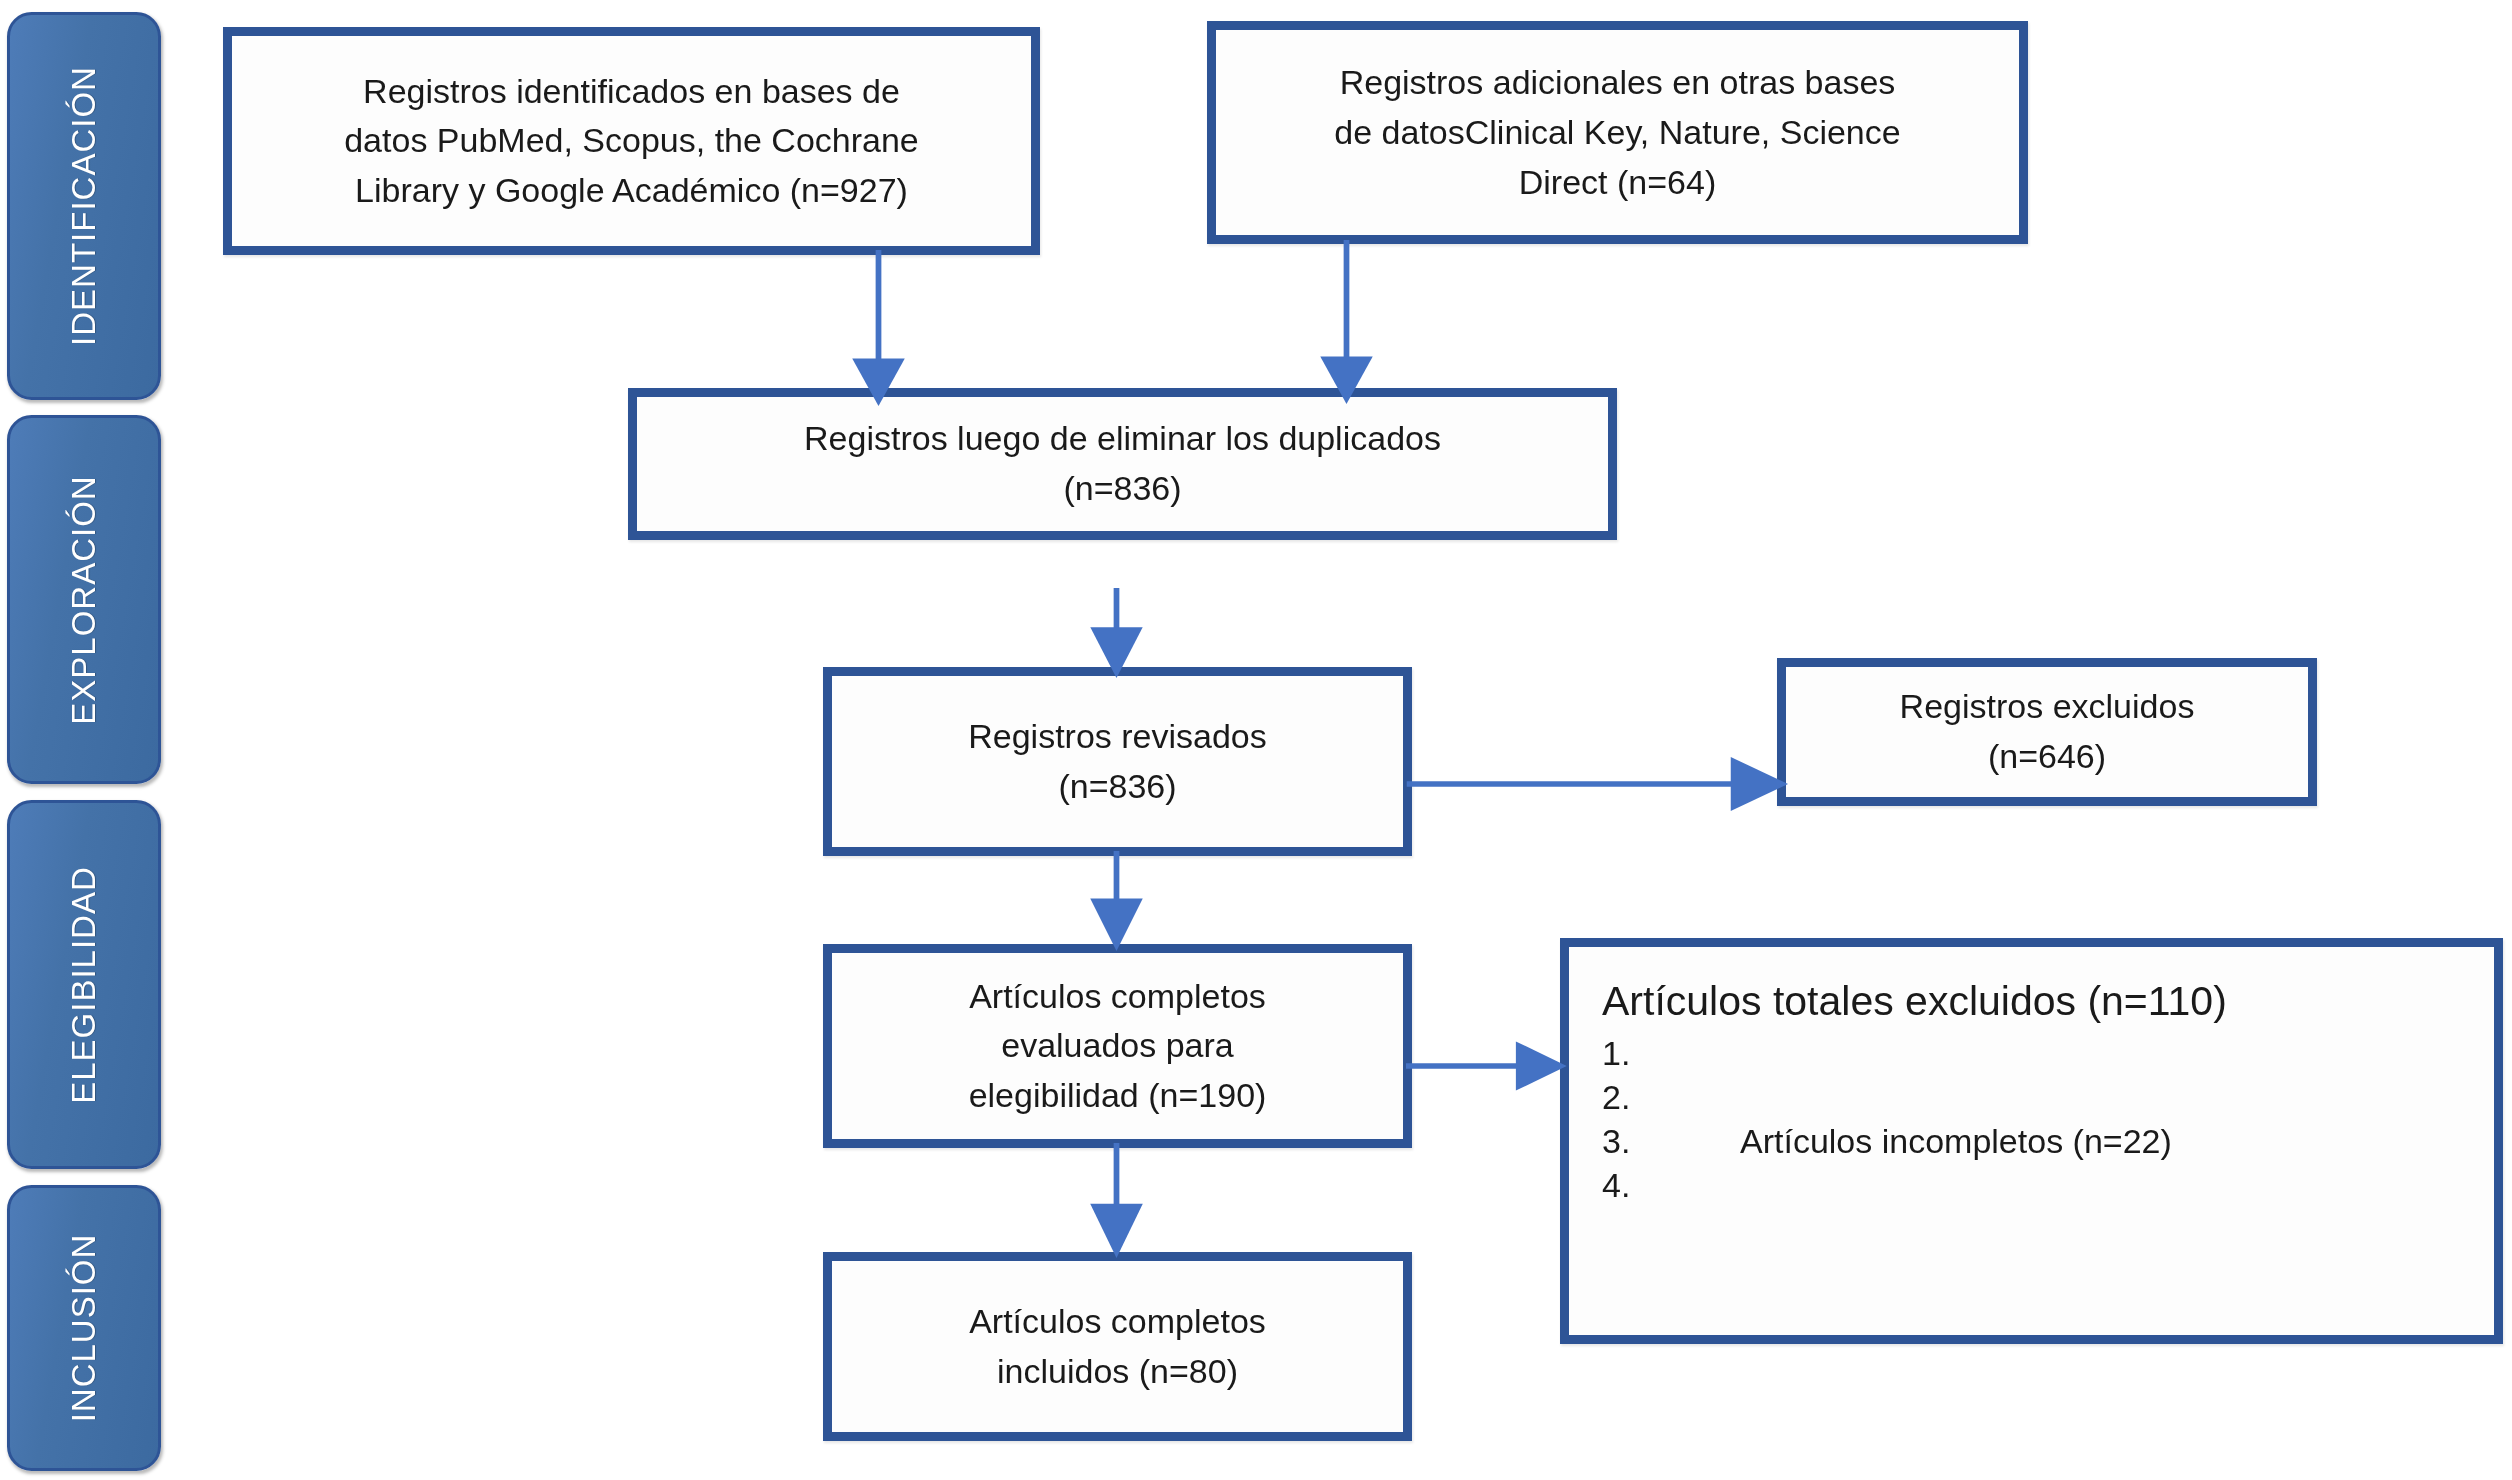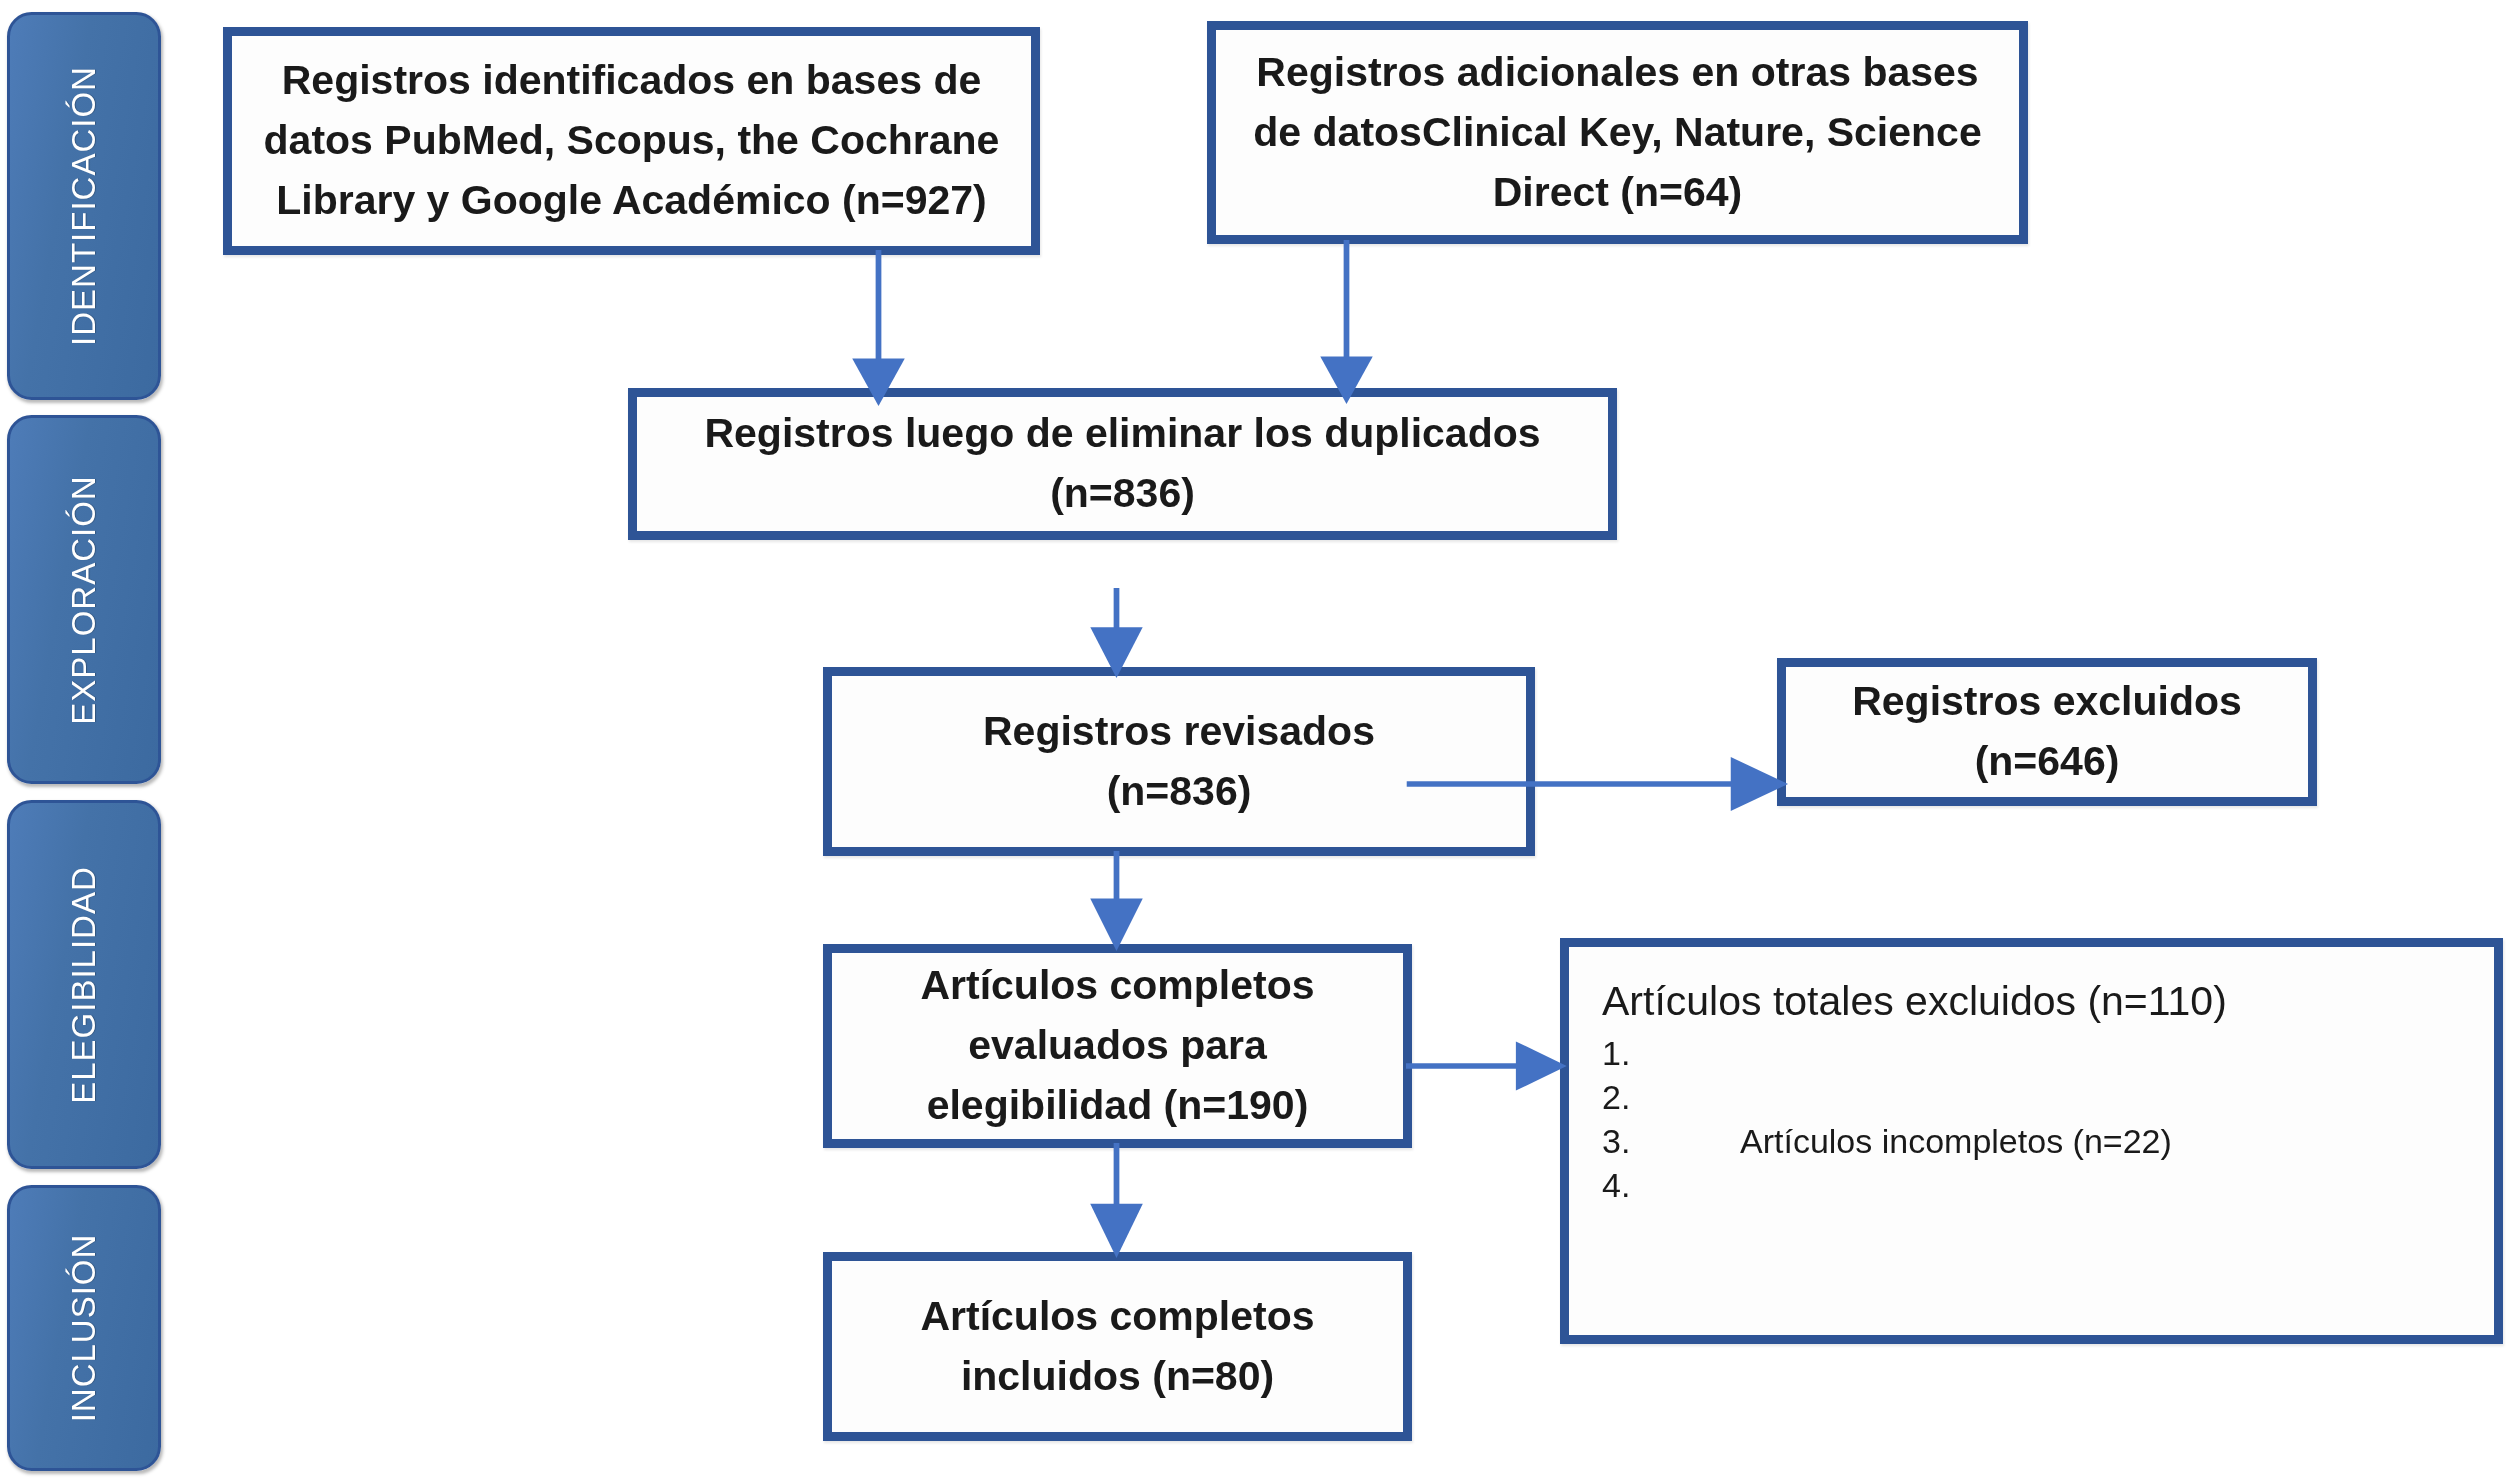--- a/index.html
+++ b/index.html
@@ -37,26 +37,25 @@
     background:#FDFDFD;
     border:9px solid #2E5496;
     box-sizing:border-box;
     display:flex;
     align-items:center;
     justify-content:center;
     box-shadow:0.8px 1.6px 2.5px rgba(0,0,0,0.10);
   }
   .flow-box .box-text{
     color:#1A1A1A;
-    font-size:41px;
+    font-size:34px;
     line-height:1.46;
     text-align:center;
     padding:0 21.3px;
     white-space:pre-line;
-    font-weight:bold;
   }
 
   
   .excl-list{
     position:absolute;
     background:#FDFDFD;
     border:9px solid #2E5496;
     box-sizing:border-box;
     padding:28px 24.6px 24.6px 33px;
     box-shadow:0.8px 1.6px 2.5px rgba(0,0,0,0.10);
@@ -112,21 +111,21 @@
     <span class="box-text">Registros adicionales en otras bases
 de datosClinical Key, Nature, Science
 Direct (n=64)</span>
   </div>
 
   <div class="flow-box" style="left:628px;top:388px;width:989px;height:152px;">
     <span class="box-text">Registros luego de eliminar los duplicados
 (n=836)</span>
   </div>
 
-  <div class="flow-box" style="left:823px;top:667px;width:712px;height:189px;">
+  <div class="flow-box" style="left:823px;top:667px;width:589px;height:189px;">
     <span class="box-text">Registros revisados
 (n=836)</span>
   </div>
 
   <div class="flow-box" style="left:1777px;top:658px;width:540px;height:148px;">
     <span class="box-text">Registros excluidos
 (n=646)</span>
   </div>
 
   <div class="flow-box" style="left:823px;top:944px;width:589px;height:204px;">

